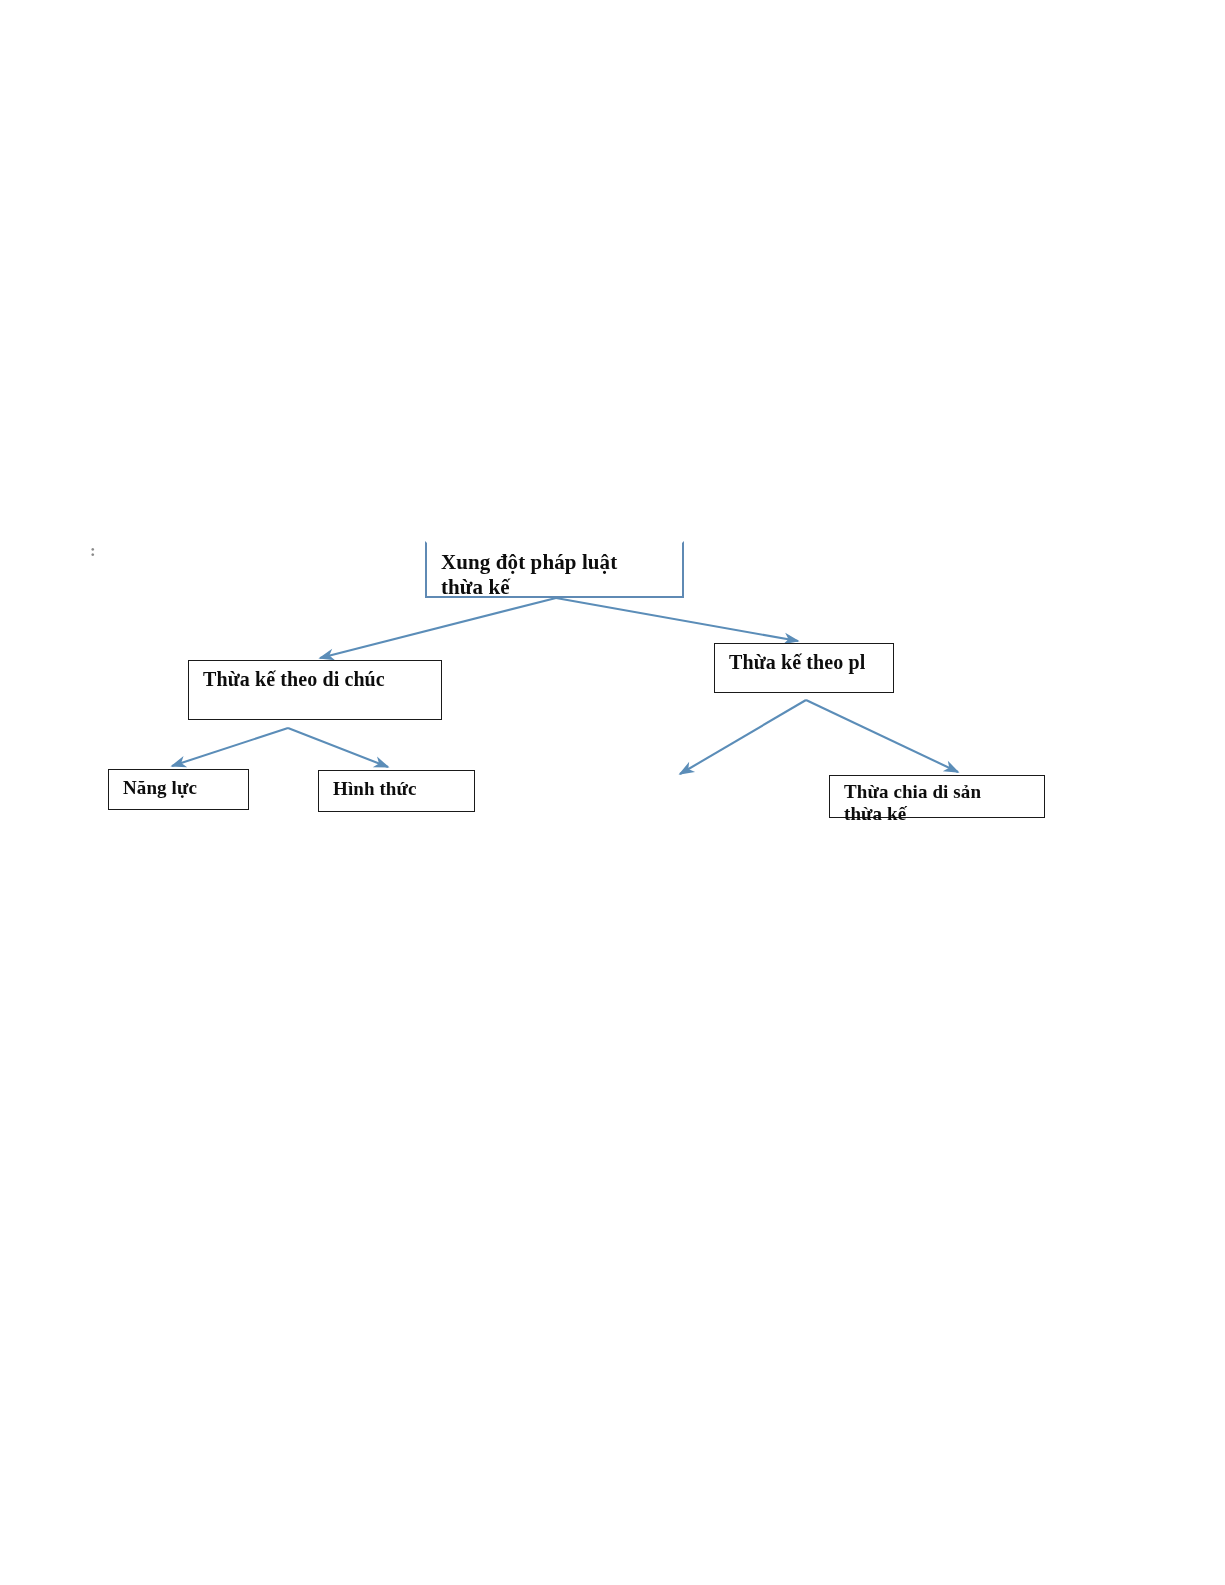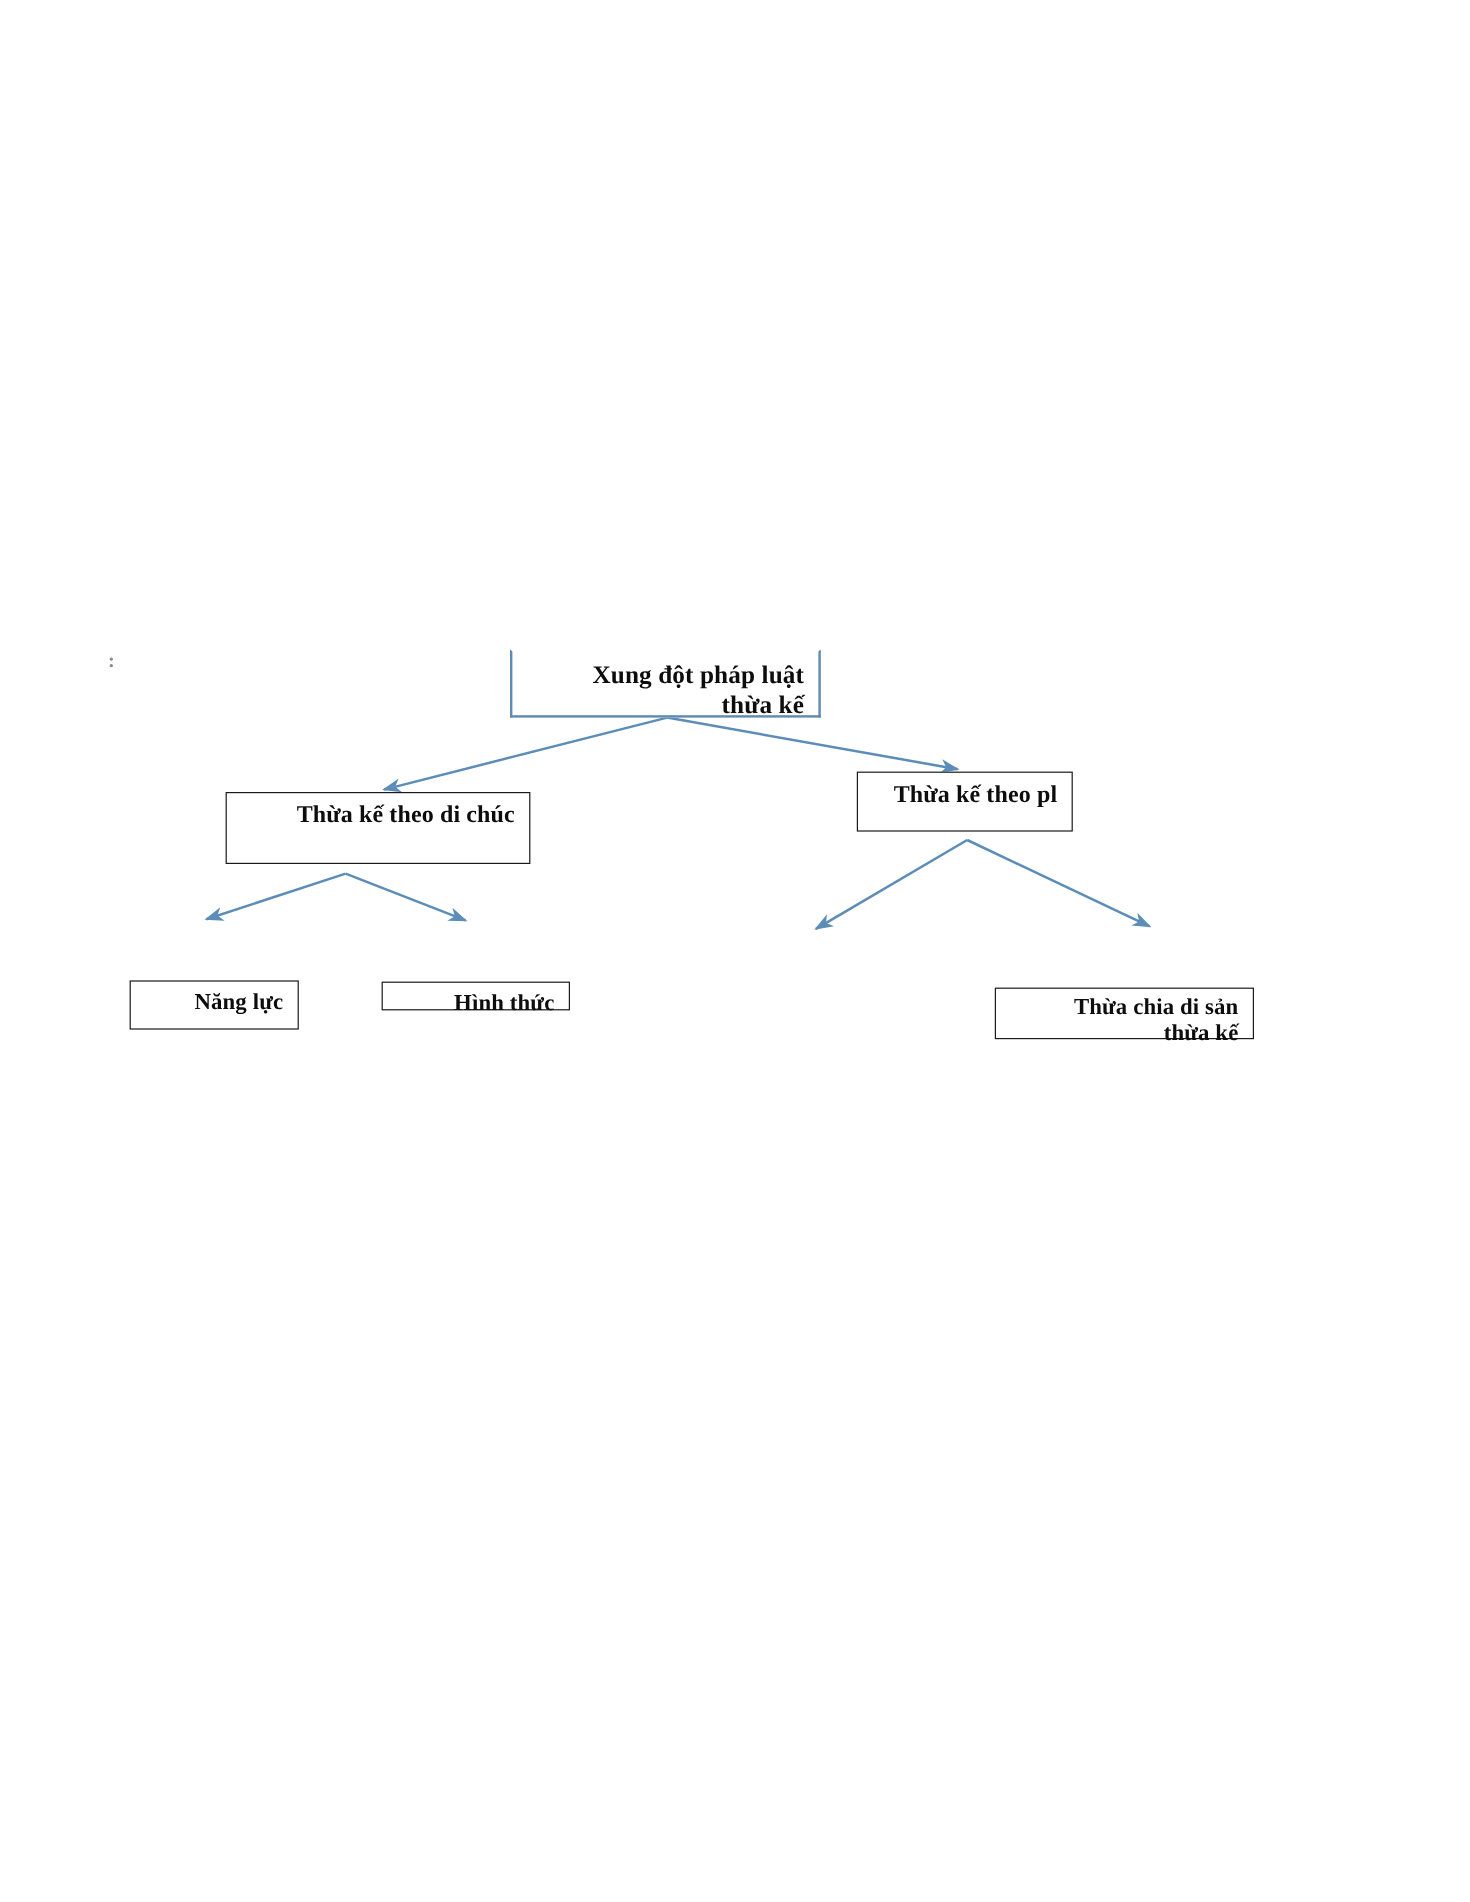--- a/index.html
+++ b/index.html
@@ -27,35 +27,33 @@
   }
   .node {
     position: absolute;
     box-sizing: border-box;
     background: #ffffff;
     color: #0d0d0d;
     font-weight: bold;
     line-height: 1.18;
     letter-spacing: 0.1px;
     padding: 7px 12px 4px 14px;
-    text-align: right;
   }
   .node-root {
     border: 2px solid #5f8ab4;
     border-top-color: #ffffff;
     font-size: 21px;
   }
   .node-lvl2 {
     border: 1.6px solid #1a1a1a;
     font-size: 20px;
   }
   .node-leaf {
     border: 1.6px solid #1a1a1a;
     font-size: 19px;
-    margin-top: 48px;
   }
   
   .node-clipped {
     border-bottom-color: transparent;
   }
   .colon-mark {
     position: absolute;
     font-size: 17px;
     color: #8a8a8a;
     font-weight: bold;
@@ -99,21 +97,21 @@
   </div>
 
   <div class="node node-lvl2" style="left:714px; top:643px; width:180px; height:50px;">
     <div>Thừa kế theo pl</div>
   </div>
 
   <div class="node node-leaf" style="left:108px; top:769px; width:141px; height:41px;">
     <div>Năng lực</div>
   </div>
 
-  <div class="node node-leaf" style="left:318px; top:770px; width:157px; height:24px;">
+  <div class="node node-leaf" style="left:318px; top:770px; width:157px; height:42px;">
     <div>Hình thức</div>
   </div>
 
 
   <div class="node node-leaf" style="left:829px; top:775px; width:216px; height:43px; padding-top:5px;">
     <div>Thừa chia di sản</div>
     <div>thừa kế</div>
   </div>
 
 </div>

